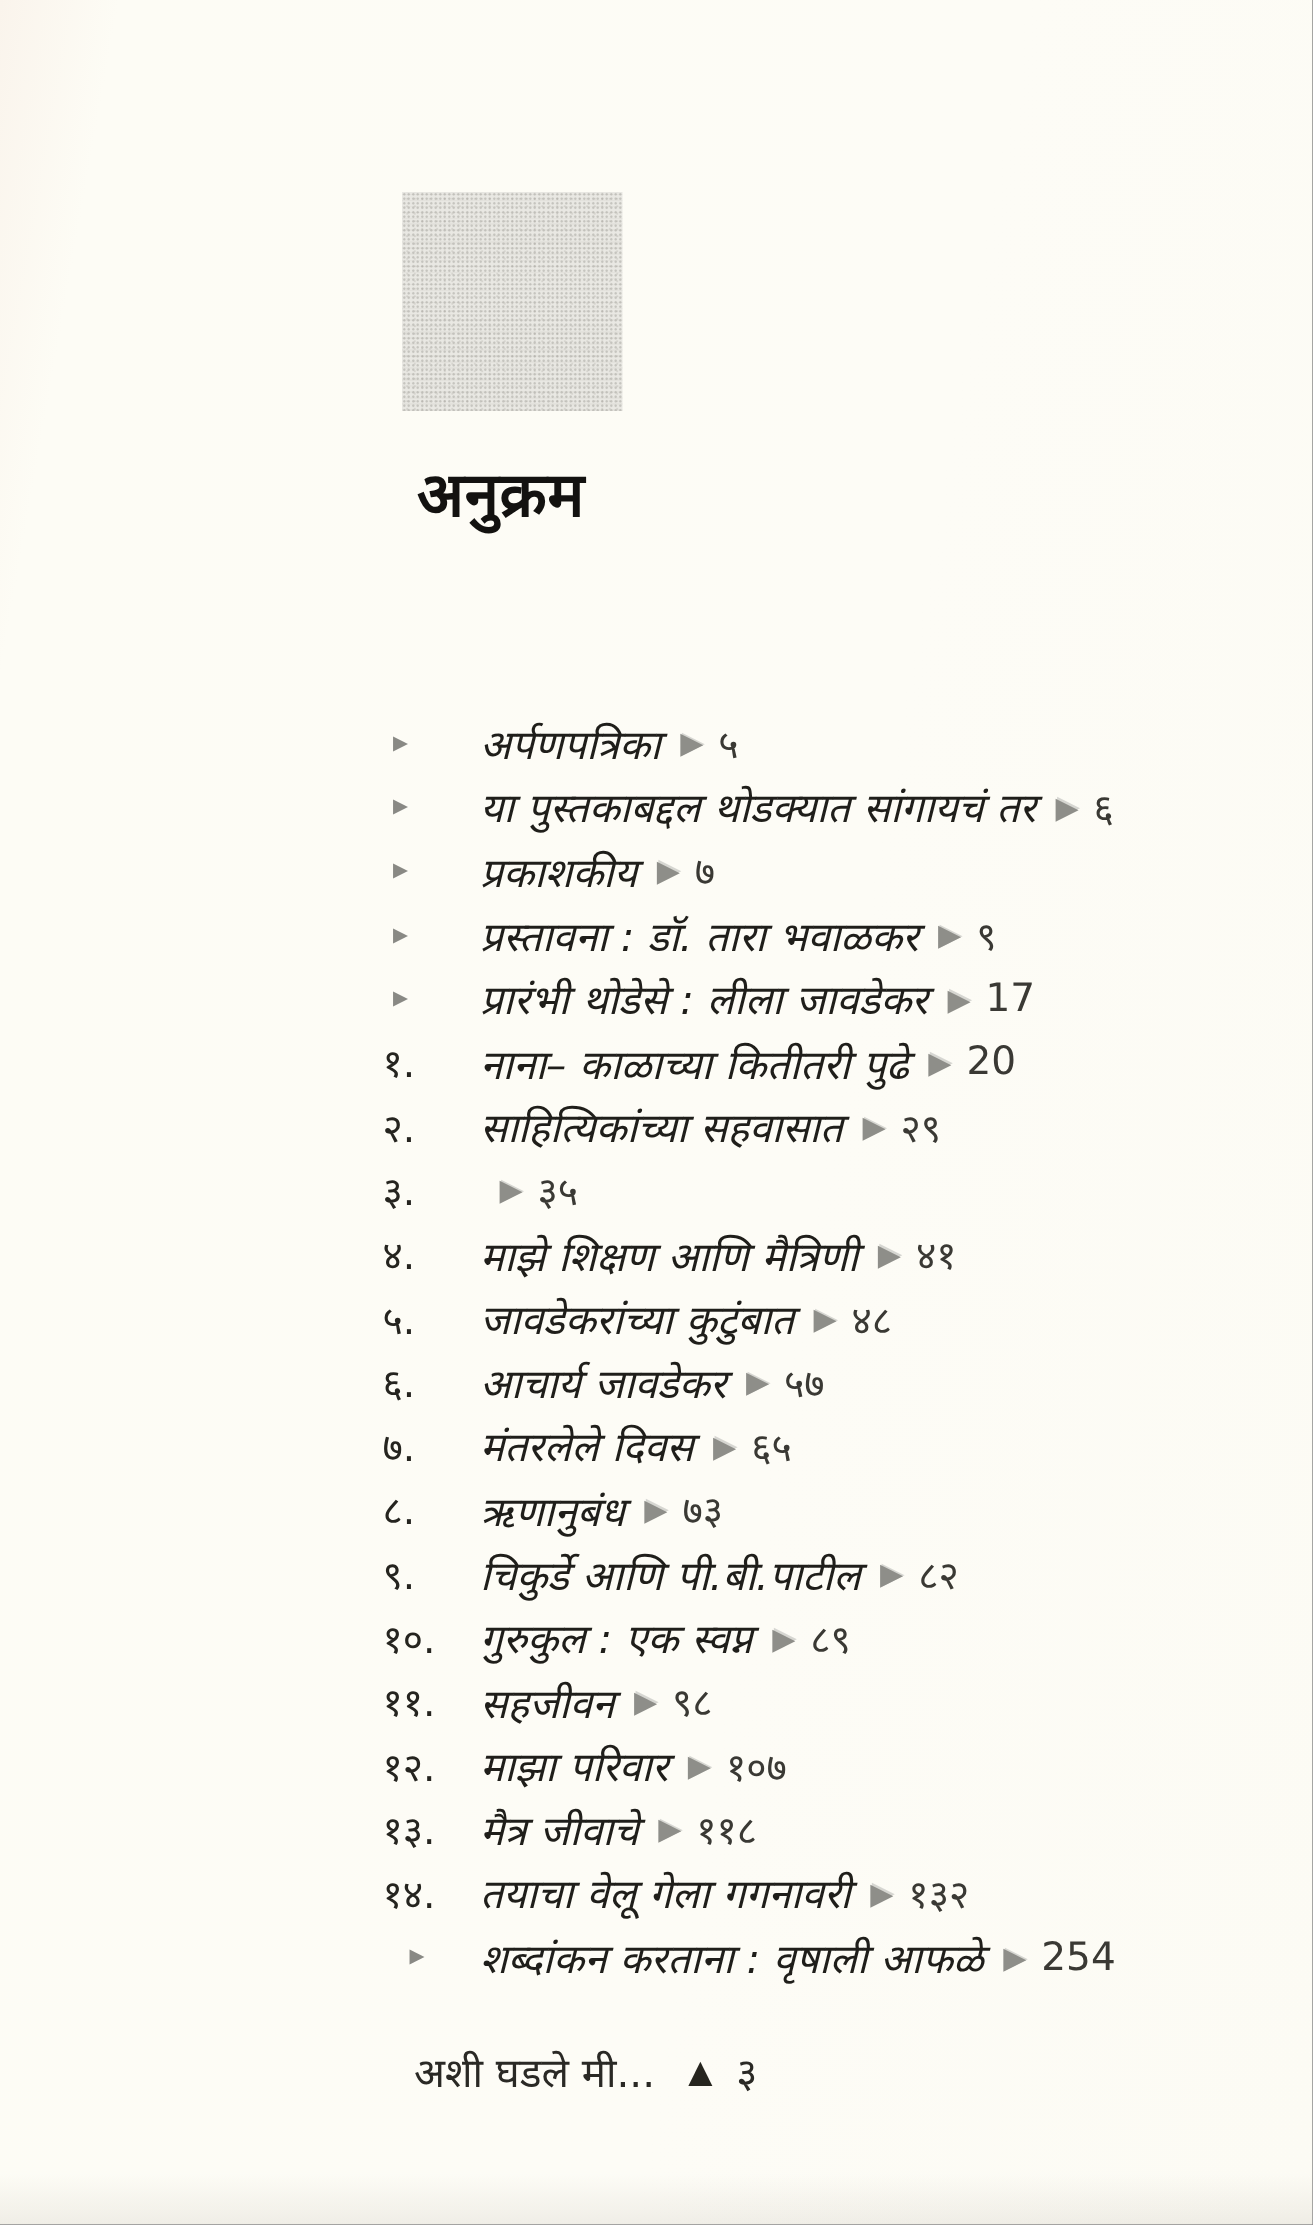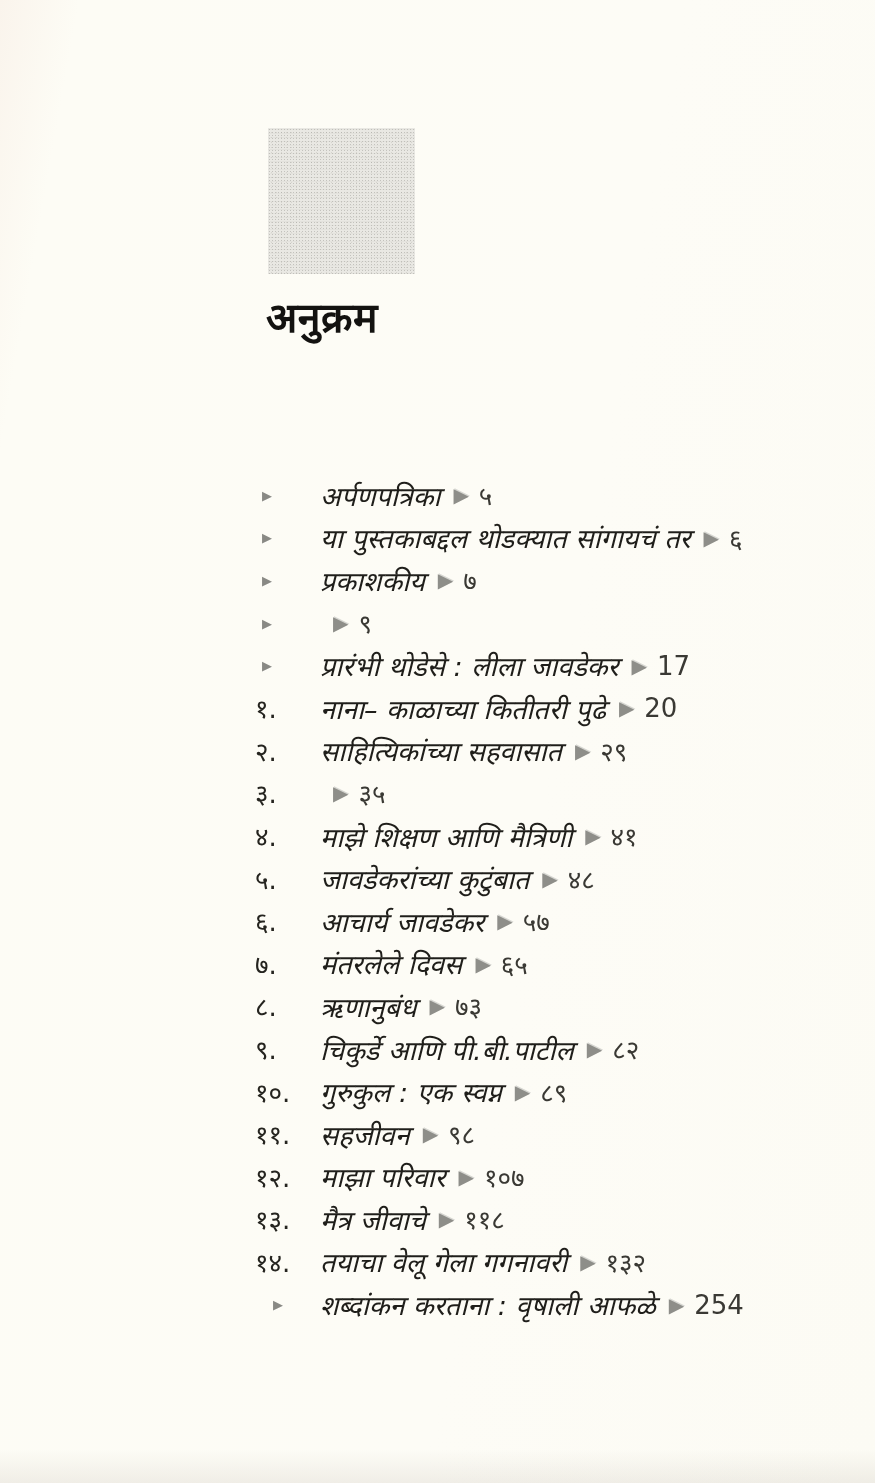--- a/index.html
+++ b/index.html
@@ -21,21 +21,21 @@
     position:absolute; left:268px; top:128px; width:147px; height:146px;
     background-color:#e9e8e3;
     background-image:
       radial-gradient(rgba(150,148,142,0.45) 0.7px, transparent 0.9px),
       radial-gradient(rgba(170,168,162,0.30) 0.7px, transparent 0.9px),
       repeating-linear-gradient(0deg, rgba(200,198,192,0.18) 0 1px, transparent 1px 4px);
     background-size:3px 3px, 5px 5px, 100% 100%;
     background-position:0 0, 1px 2px, 0 0;
   }
   h1.doc-title {
-    position:absolute; left:266px; top:294px; margin:0;
+    position:absolute; left:266px; top:294px; margin:12px;
     font-size:41px; line-height:1.2; font-weight:bold; color:#131210;
     letter-spacing:0.5px;
   }
   .toc { position:absolute; left:255px; top:474px; }
   .row { display:flex; align-items:center; height:42.6px; white-space:nowrap; }
   .marker {
     flex:0 0 65px; width:65px; box-sizing:border-box;
     font-size:26px; color:#25241f;
   }
   .row.b .marker {
@@ -82,20 +82,21 @@
 
     <div class="row b">
       <span class="marker">▶</span>
       <span class="entry-title">प्रकाशकीय</span>
       <span class="arrow">▶</span>
       <span class="page-num">७</span>
     </div>
 
     <div class="row b">
       <span class="marker">▶</span>
+      <span class="entry-title">प्रस्तावना : डॉ. तारा भवाळकर</span>
       <span class="arrow">▶</span>
       <span class="page-num">९</span>
     </div>
 
     <div class="row b">
       <span class="marker">▶</span>
       <span class="entry-title">प्रारंभी थोडेसे : लीला जावडेकर</span>
       <span class="arrow">▶</span>
       <span class="page-num">17</span>
     </div>
@@ -199,14 +200,19 @@
 
     <div class="row b indent">
       <span class="marker">▶</span>
       <span class="entry-title">शब्दांकन करताना : वृषाली आफळे</span>
       <span class="arrow">▶</span>
       <span class="page-num">254</span>
     </div>
 
   </div>
 
+  <div class="footer">
+    <span>अशी घडले मी...</span>
+    <span class="tri">▲</span>
+    <span>३</span>
+  </div>
 
 </div>
 
 </body></html>

